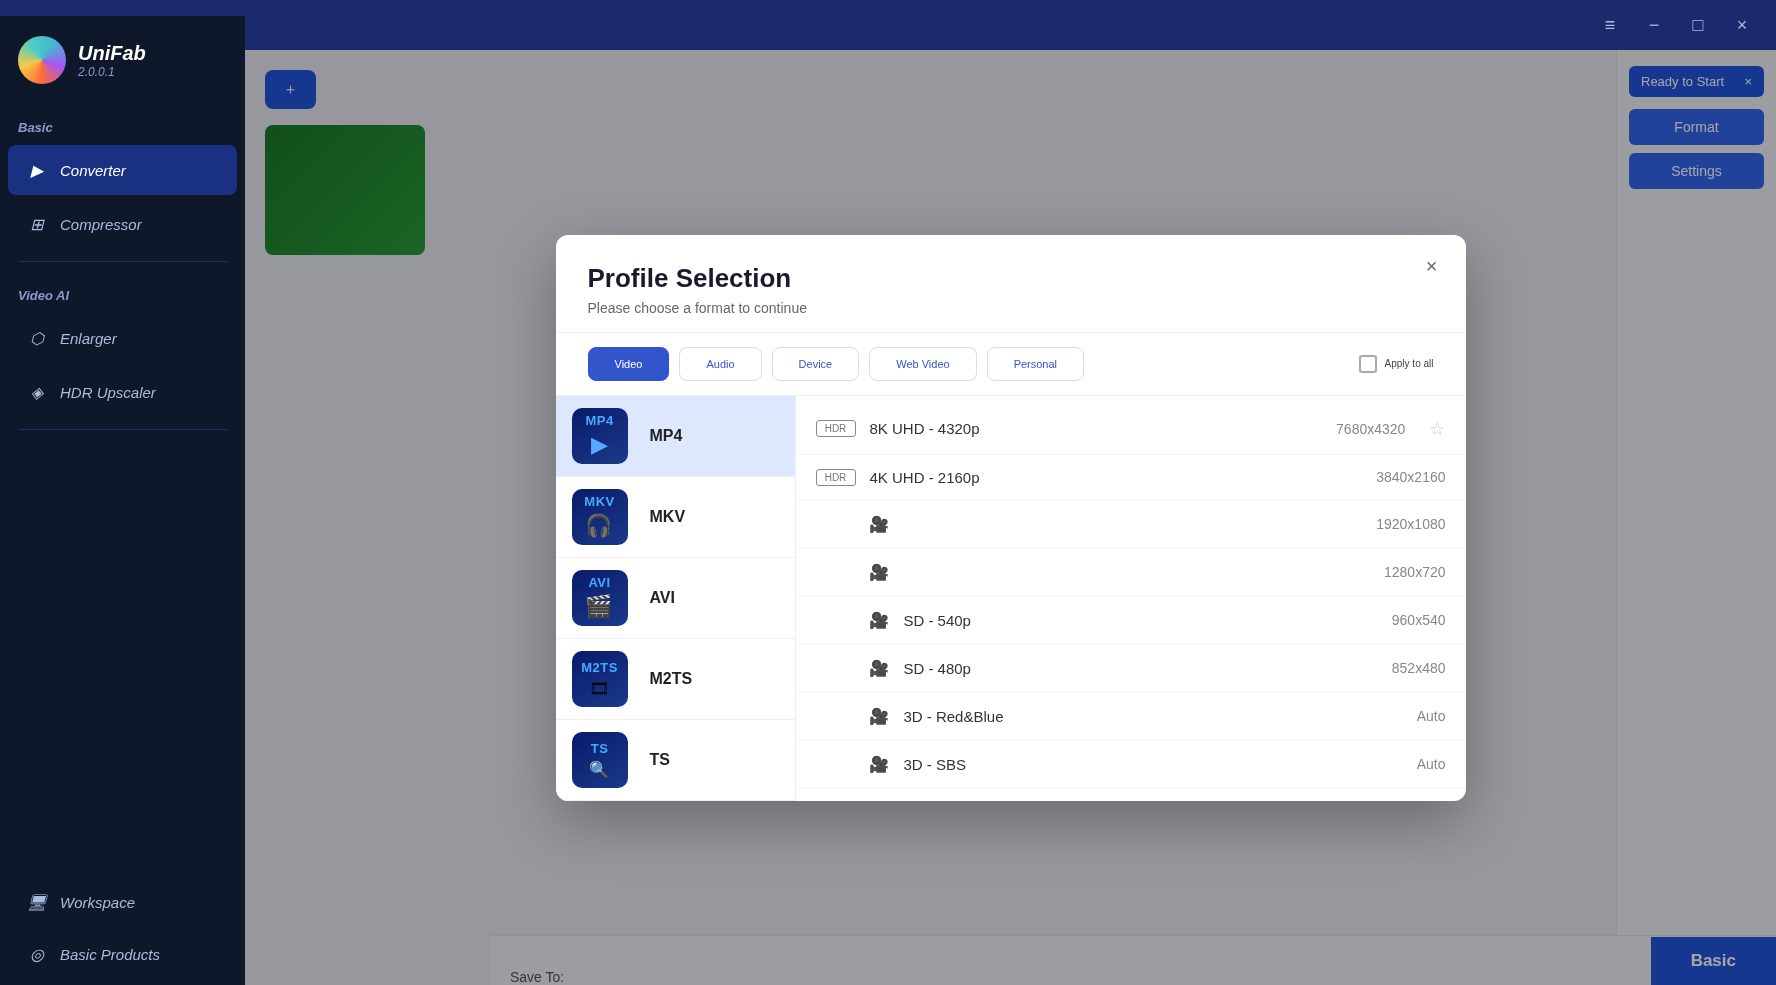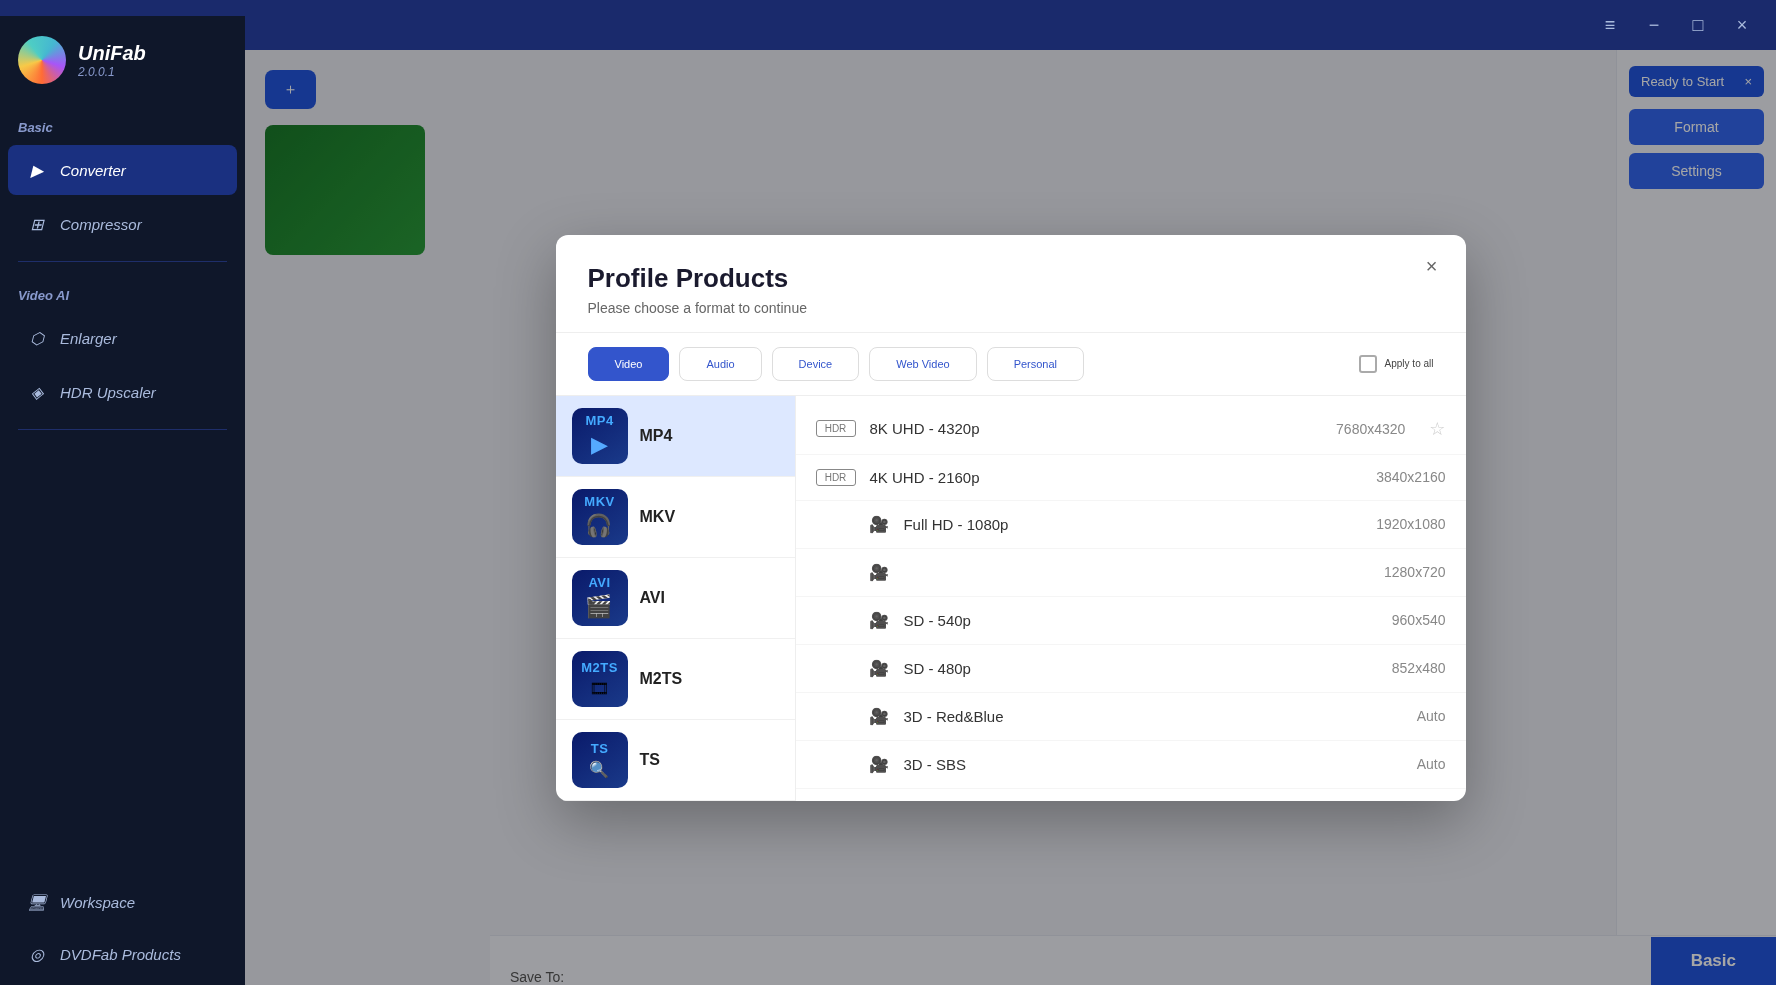--- a/index.html
+++ b/index.html
@@ -326,21 +326,21 @@
     .format-list {
       width: 240px;
       border-right: 1px solid #eee;
       overflow-y: auto;
       flex-shrink: 0;
     }
 
     .format-item {
       display: flex;
       align-items: center;
-      gap: 12px;
+      gap: 22px;
       padding: 12px 16px;
       cursor: pointer;
       border-bottom: 1px solid #f0f0f0;
     }
 
     .format-item.selected {
       background: #dde8ff;
     }
 
     .format-icon {
@@ -539,21 +539,21 @@
 
   <div class="sidebar-divider"></div>
 
   <div class="sidebar-bottom">
     <div class="sidebar-item">
       <span class="sidebar-icon">🖥</span>
       <span>Workspace</span>
     </div>
     <div class="sidebar-item">
       <span class="sidebar-icon">◎</span>
-      <span>DVDFab Products</span>
+      <span>Basic Products</span>
     </div>
   </div>
 </div>
 
 <div class="main-content">
 
   <div class="topbar">
     <span class="topbar-btn">≡</span>
     <span class="topbar-btn">−</span>
     <span class="topbar-btn">□</span>
@@ -577,21 +577,21 @@
         <span>×</span>
       </div>
       <button class="panel-btn">Format</button>
       <button class="panel-btn">Settings</button>
     </div>
 
     <div class="modal-overlay">
       <div class="modal">
 
         <div class="modal-header">
-          <div class="modal-title">Profile Products</div>
+          <div class="modal-title">Profile Selection</div>
           <div class="modal-subtitle">Please choose a format to continue</div>
           <div class="modal-close">×</div>
         </div>
 
         <div class="modal-tabs">
           <button class="modal-tab active">Video</button>
           <button class="modal-tab">Audio</button>
           <button class="modal-tab">Device</button>
           <button class="modal-tab">Web Video</button>
           <button class="modal-tab">Personal</button>
@@ -657,21 +657,20 @@
 
             <div class="quality-item">
               <span class="quality-badge hdr">HDR</span>
               <span class="quality-name">4K UHD - 2160p</span>
               <span class="quality-resolution">3840x2160</span>
             </div>
 
             <div class="quality-item">
               <span class="quality-badge" style="visibility:hidden">HDR</span>
               <span class="quality-icon">🎥</span>
-              <span class="quality-name">Full HD - 1080p</span>
               <span class="quality-resolution">1920x1080</span>
             </div>
 
             <div class="quality-item">
               <span class="quality-badge" style="visibility:hidden">HDR</span>
               <span class="quality-icon">🎥</span>
               <span class="quality-resolution">1280x720</span>
             </div>
 
             <div class="quality-item">

